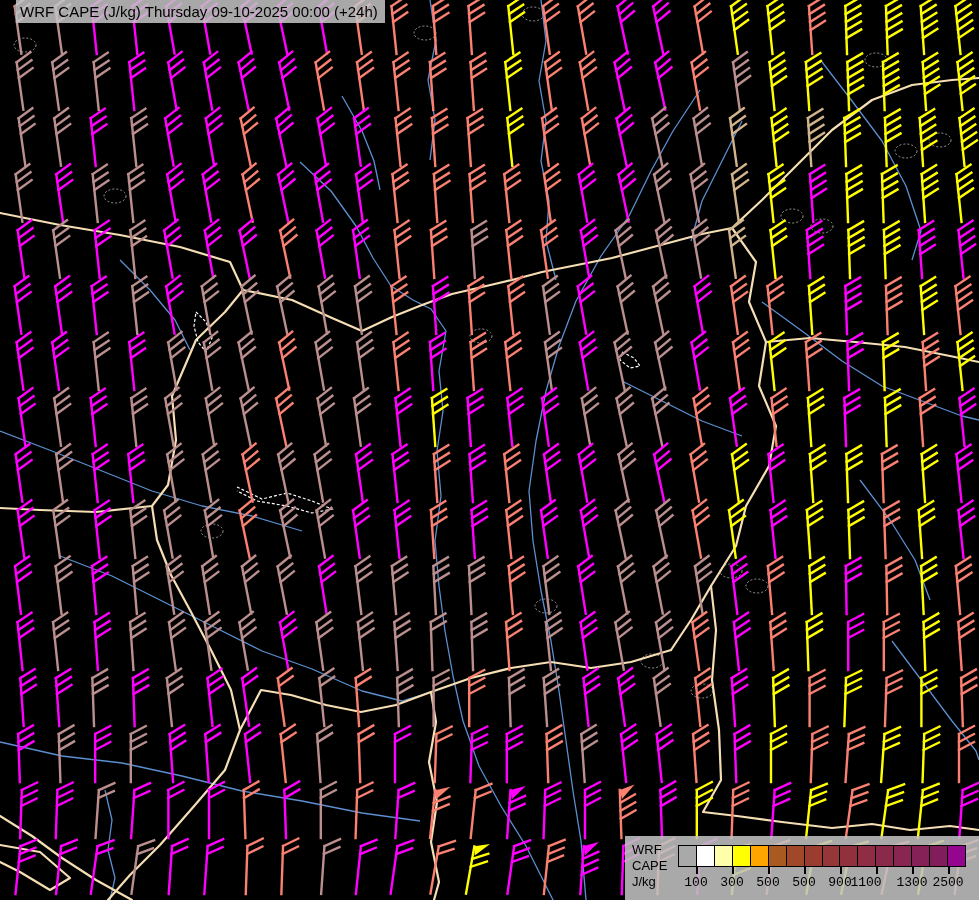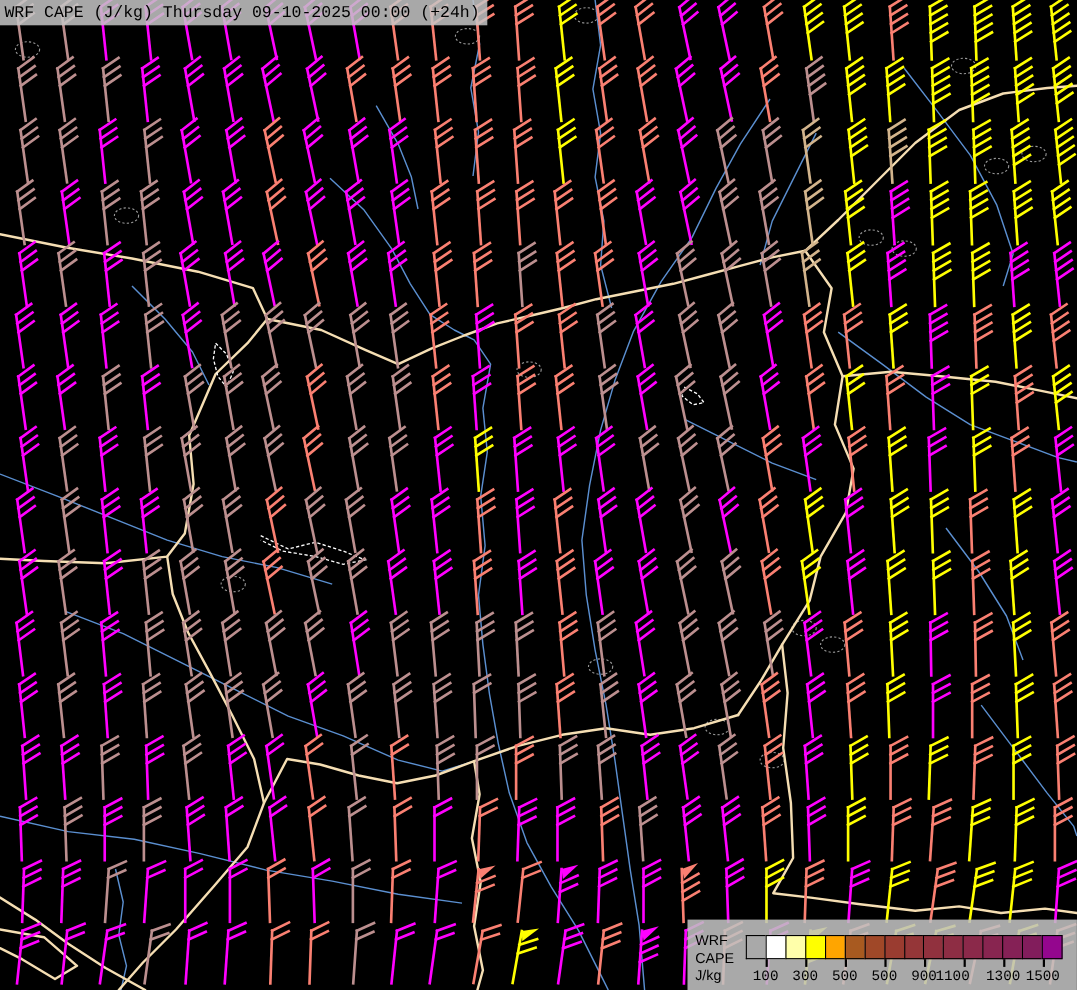--- a/index.html
+++ b/index.html
@@ -1,25 +1,25 @@
 <!DOCTYPE html>
 <html><head>
 <meta charset="utf-8">
 <style>
   html,body{margin:0;padding:0;background:#000;}
   #stage{position:relative;width:979px;height:900px;overflow:hidden;background:#000;
          font-family:"Liberation Sans",sans-serif;}
   #map-svg{position:absolute;left:0;top:0;}
-  .titlebox{position:absolute;left:0;top:0;font-family:Liberation Mono, monospace;}
+  .titlebox{position:absolute;left:16px;top:0;}
   .titlebox .t1, .titlebox .t2{display:table;background:rgba(198,198,198,0.85);
       font-size:15px;line-height:17px;padding:3px 7px 3px 4px;white-space:nowrap;}
   .titlebox .t1{color:#000;}
   .titlebox .t2{color:#fff;}
   .legend{position:absolute;right:0;bottom:0;width:354px;height:64px;
-      background:rgba(192,192,192,0.88);display:flex;align-items:center;}
+      background:rgba(192,192,192,0.88);display:flex;align-items:flex-start;}
   .legend-labels{width:46px;padding:6px 0 0 7px;color:#000;font-size:13px;line-height:16px;}
   .legend-strip{position:relative;margin-top:9px;height:46px;}
   .lcells{display:flex;height:22px;}
   .lcell{width:17px;height:20px;border:1px solid #000;border-right:none;}
   .lcell:last-child{border-right:1px solid #000;}
   .ltick{position:absolute;top:22px;width:2px;height:7px;background:#000;}
   .llab{position:absolute;top:30px;width:44px;margin-left:-22px;text-align:center;
         color:#000;font-size:13px;font-family:Liberation Mono, monospace;}
 </style>
 </head>
@@ -2626,16 +2626,16 @@
         <div class="llab" style="left: 90px;">500</div>
         <div class="ltick" style="left: 126px;"></div>
         <div class="llab" style="left: 126px;">500</div>
         <div class="ltick" style="left: 162px;"></div>
         <div class="llab" style="left: 162px;">900</div>
         <div class="ltick" style="left: 198px;"></div>
         <div class="llab" style="left: 188px;">1100</div>
         <div class="ltick" style="left: 234px;"></div>
         <div class="llab" style="left: 234px;">1300</div>
         <div class="ltick" style="left: 270px;"></div>
-        <div class="llab" style="left: 270px;">1500</div>
+        <div class="llab" style="left: 270px;">2500</div>
       </div>
   </div>
 </div>
 
 </body></html>

